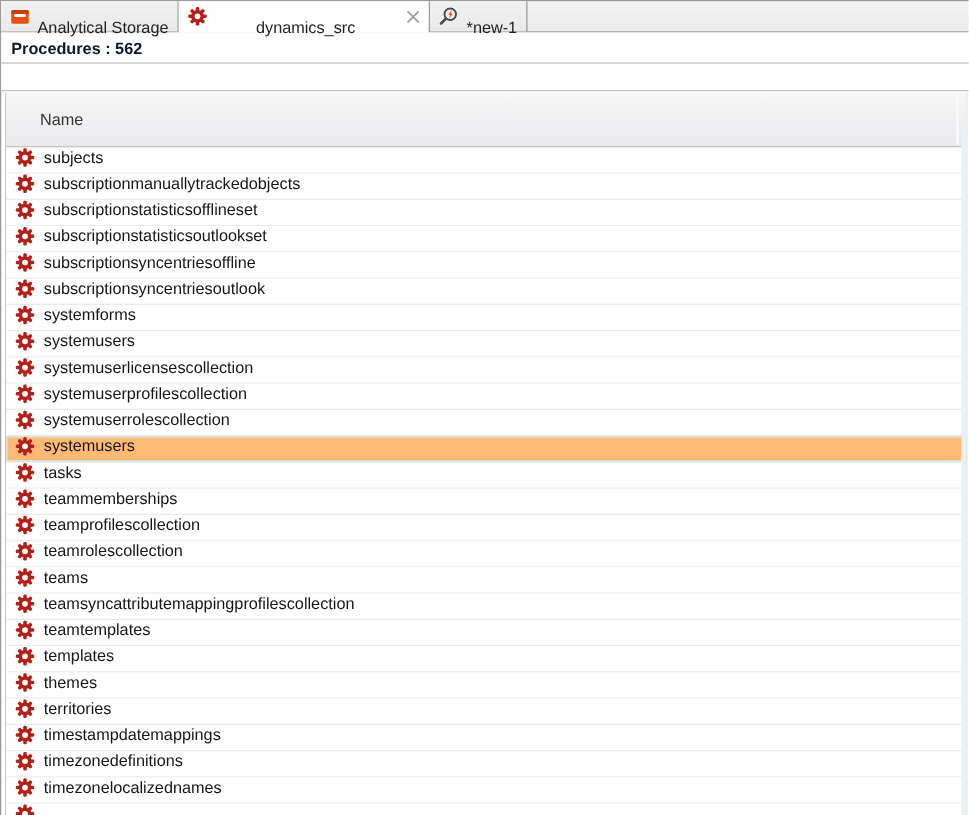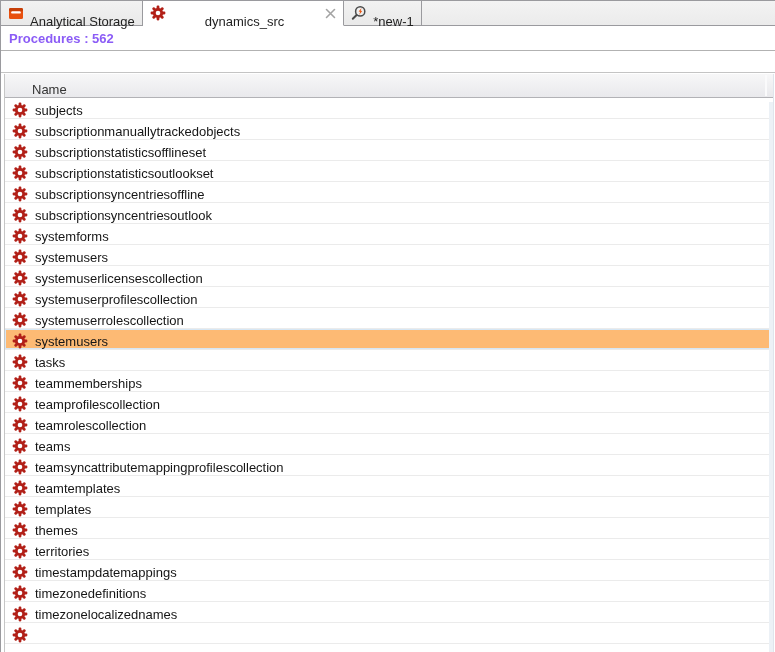--- a/index.html
+++ b/index.html
@@ -17,37 +17,37 @@
   .tab .tab-label { margin-left:6px;margin-top:16px; }
   .tab.active { background:#fff; height:25px; border-bottom:1px solid #fff;
                 position:relative; z-index:2;gap:33px; }
   .tab .close { margin-left:8px; display:flex; align-items:center; }
 
   .icon16 { width:16px; height:16px; display:block; flex:0 0 auto; }
 
   
   .procbar { height:25px; display:flex; align-items:center; padding-left:8px;
              background:#fff; border-bottom:1px solid #b2b2b2;
-             font-size:13px; font-weight:bold; color:#8b5cf6; }
+             font-size:13px; font-weight:bold; color:#0f172a; }
 
   
   .filterstrip { height:22px; background:#fff; border-bottom:1px solid #c4c4c4; }
 
   
   .table-wrap { position:absolute; left:3px; right:1px; top:74px; bottom:0;
                 border-left:1px solid #c6c6c6; border-right:1px solid #dfe5ec;
                 overflow:hidden; background:#fff; }
-  .thead { position:relative; height:24px; display:flex; align-items:flex-end;
+  .thead { position:relative; height:44px; display:flex; align-items:center;
            padding-left:27px; font-size:13px; color:#333;
            background:linear-gradient(#f7f7f8,#e9e9ec);
            border-bottom:1px solid #b2b2b6; }
   .thead .col-sep { position:absolute; right:6px; top:1px; bottom:1px; width:2px;
                     background:#fafafb; }
   .rows { position:relative; }
-  .row { height:21px; display:flex; align-items:flex-end; padding-left:7px;
+  .row { height:21px; display:flex; align-items:flex-start; padding-left:7px;
          border-bottom:1px solid #ebebeb; background:#fff; }
   .row .row-label { margin-left:7px; font-size:13px; color:#161616; white-space:nowrap; }
   .row.selected { background:#fdba74; box-shadow:inset 0 0 0 1px #d6e7f5; }
   .scroll-strip { position:absolute; right:0; top:28px; bottom:0; width:4px;
                   background:#ecf1f6; }
 </style>
 </head>
 <body>
 
 <svg width="0" height="0" style="position:absolute">

